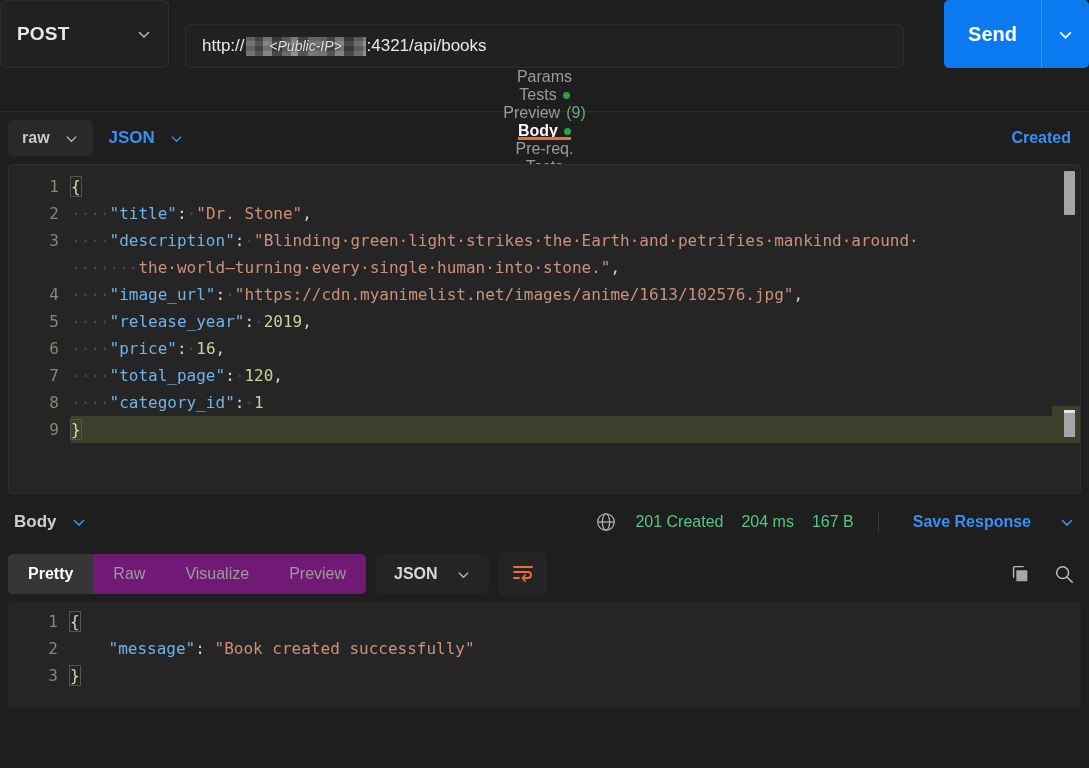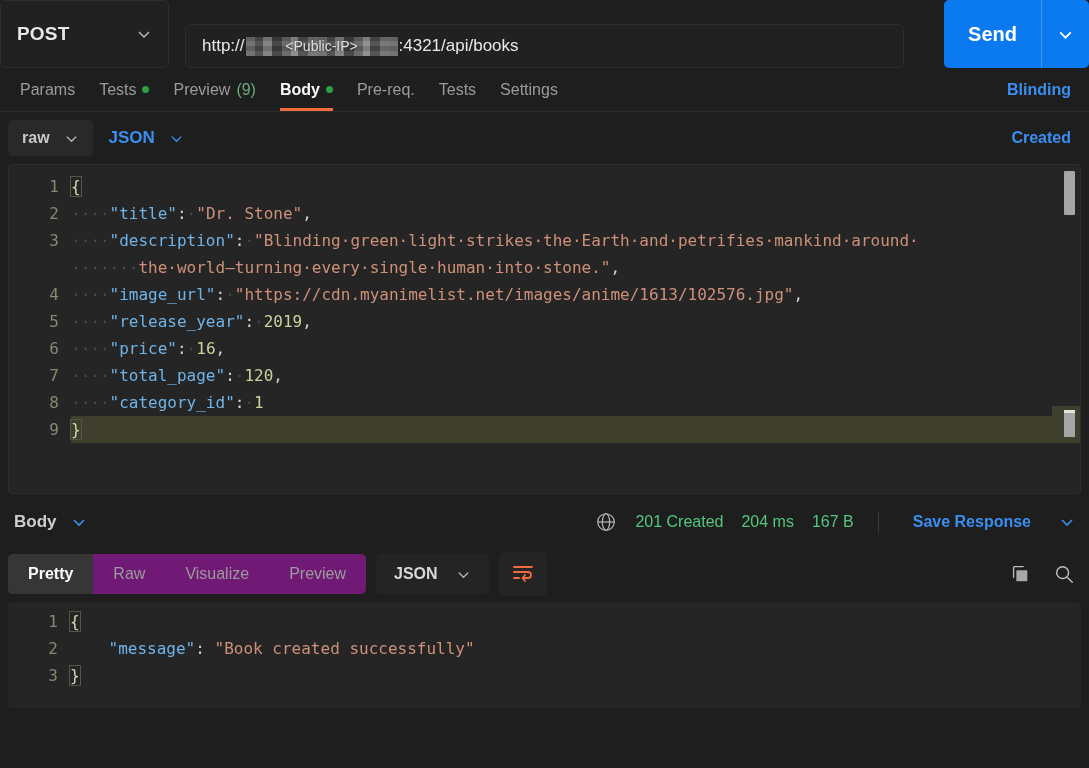--- a/index.html
+++ b/index.html
@@ -28,28 +28,29 @@
     padding: 0 16px;
     background: #212121; border: 1px solid #2e2e2e;
     border-radius: 5px;
     overflow: hidden;
     margin-top: 24px;
   }
   .url-text { color: #e8e8e8; font-size: 17px; white-space: nowrap; display: flex; align-items: center; }
   .url-redacted {
     position: relative;
     display: inline-block;
-    height: 19px; width: 152px;
+    height: 19px; width: 120px;
     margin: 0 1px;
     vertical-align: middle;
     background:
       repeating-linear-gradient(90deg,
         #6b6b6b 0 9px, #494949 9px 17px, #7d7d7d 17px 26px, #3d3d3d 26px 36px,
         #636363 36px 45px, #8a8a8a 45px 52px, #4a4a4a 52px 62px, #707070 62px 72px),
       #5a5a5a;
+    font-style: italic;
   }
   .url-redacted::before {
     content: "";
     position: absolute; inset: 0;
     background: repeating-linear-gradient(0deg,
         rgba(255,255,255,.06) 0 5px, rgba(0,0,0,.10) 5px 10px);
   }
   .url-redacted-label {
     position: absolute; left: 50%; top: 50%;
     transform: translate(-50%, -50%);
@@ -75,20 +76,21 @@
   }
 
   .caret { display: inline-block; }
   .caret svg { display: block; }
 
   
   .req-tabs {
     display: flex; align-items: center;
     height: 44px; padding: 0 8px;
     border-bottom: 1px solid #2c2c2c;
+    flex-direction: column;
   }
   .tab {
     position: relative;
     display: flex; align-items: center; gap: 6px;
     height: 100%;
     padding: 0 12px;
     color: #9b9b9b; font-size: 16px;
     white-space: nowrap;
   }
   .tab.active { color: #fafafa; font-weight: bold; }

